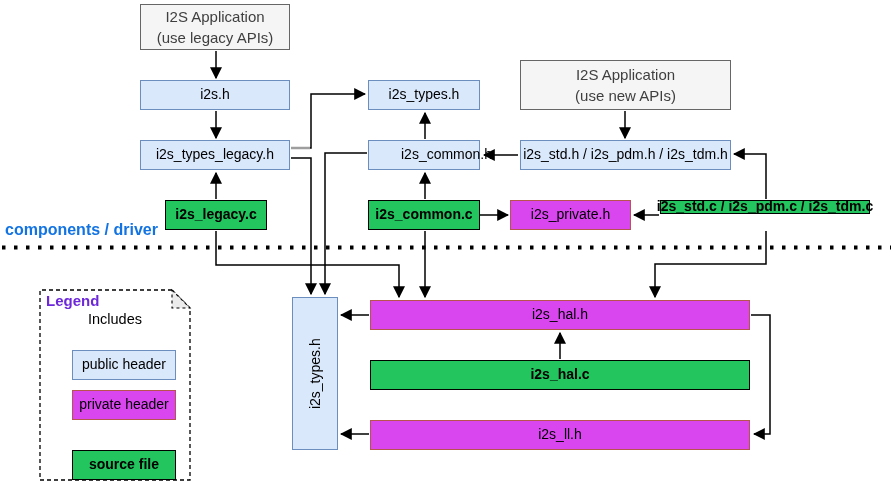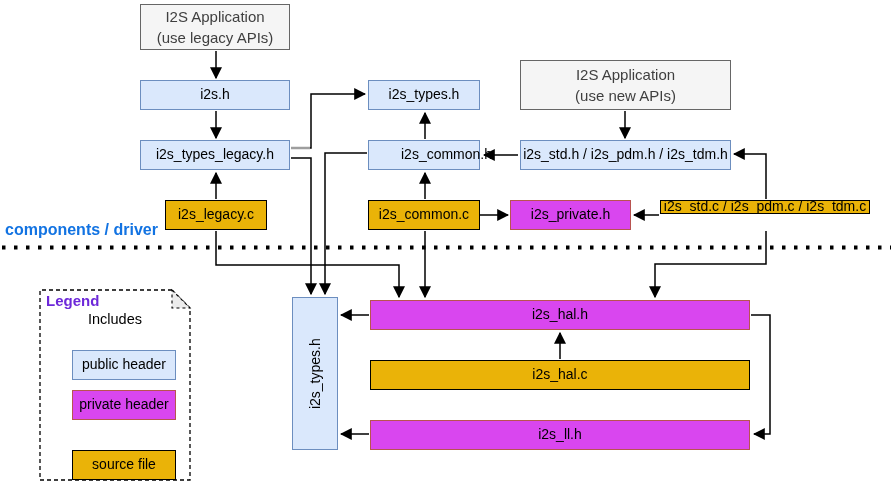--- a/index.html
+++ b/index.html
@@ -7,21 +7,21 @@
     position:relative;width:893px;height:482px;background:#ffffff;
     font-family:"Liberation Sans","DejaVu Sans",sans-serif;overflow:hidden;
   }
   #edges{position:absolute;left:0;top:0;width:893px;height:482px;}
   .node{
     position:absolute;display:flex;align-items:center;justify-content:center;
     box-sizing:border-box;font-size:14px;color:#000;white-space:nowrap;line-height:1.1;
   }
   .public{background:#dae8fc;border:1.4px solid #6c8ebf;}
   .private{background:#d946ef;border:1.4px solid #b85450;}
-  .source{background:#eab308;border:1.4px solid #000000;}
+  .source{background:#22c55e;border:1.4px solid #000000;font-weight:bold;}
   .app{
     background:#f5f5f5;border:1.4px solid #666666;color:#3f3f3f;
     flex-direction:column;font-size:15px;line-height:21px;text-align:center;
   }
   .vert span{transform:rotate(-90deg);}
   .layer-label{
     position:absolute;font-weight:bold;font-size:16px;color:#1273e2;line-height:18px;
   }
   .legend-title{
     position:absolute;left:46px;top:292px;font-weight:bold;font-size:15px;color:#6d28d9;

